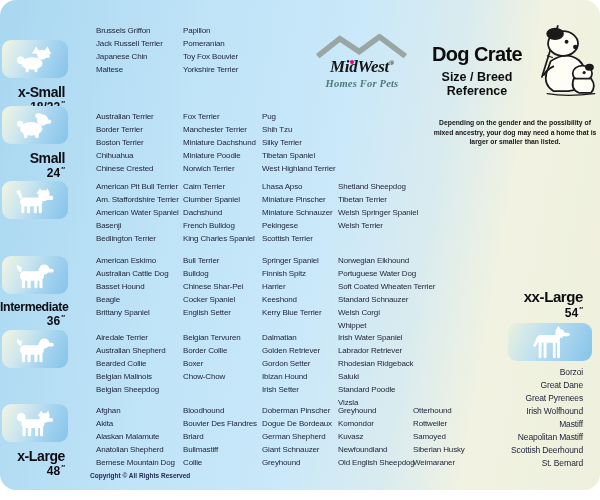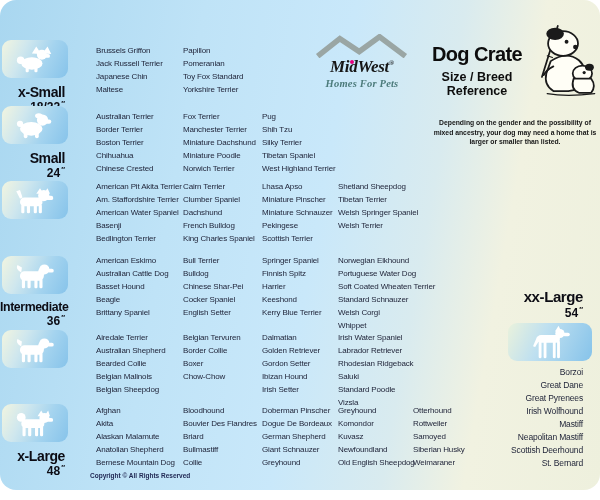--- a/index.html
+++ b/index.html
@@ -15,21 +15,21 @@
   .chip{margin-left:2px;width:66px;height:38px;border-radius:9px;display:flex;align-items:center;justify-content:center;
     background:linear-gradient(115deg,#f2f5e0 0%,#cfe7ee 32%,#a5d4ef 64%,var(--accent,#86c3ea) 100%);}
   .sil{width:40px;height:28px;fill:#ffffff;}
   .tab-label{text-align:right;padding-right:5px;margin-top:3px;line-height:1.08;color:#0c0c14;}
   .tab-name{font-weight:bold;font-size:14px;letter-spacing:-0.4px;display:block;margin-top:7px;}
   .tab-3 .tab-name{font-size:12.3px;}
   .tab-dim{font-weight:bold;font-size:12px;display:block;}
   .inch{font-size:8px;vertical-align:super;font-weight:bold;margin-left:1px;}
   
   .breed-col{position:absolute;font-size:8px;line-height:13px;color:var(--text,#1d2136);letter-spacing:-0.15px;}
-  .row-0{top:44px}.row-1{top:110px}.row-2{top:180px}.row-3{top:254px}.row-4{top:331px}.row-5{top:404px}
+  .row-0{top:24px}.row-1{top:110px}.row-2{top:180px}.row-3{top:254px}.row-4{top:331px}.row-5{top:404px}
   .col-0{left:96px;width:86px}.col-1{left:183px;width:78px}.col-2{left:262px;width:75px}
   .col-3{left:338px;width:76px}.col-4{left:413px;width:82px}
   .breed{white-space:nowrap;}
   
   .logo{position:absolute;left:310px;top:34px;width:104px;text-align:center;}
   .zigzag{display:block;margin:0 auto;}
   .brand-line{position:relative;display:inline-block;font-family:"Liberation Serif",serif;
     font-style:italic;font-weight:bold;font-size:17px;color:#161616;letter-spacing:-0.3px;line-height:1;}
   .brand-dot{position:absolute;left:20px;top:1.5px;width:4px;height:4px;border-radius:50%;
     background:var(--magenta,#e6007e);}
@@ -195,21 +195,21 @@
     <div id="breed-grid">
         <div class="breed-col row-0 col-0">
           <div class="breed">Brussels Griffon</div>
           <div class="breed">Jack Russell Terrier</div>
           <div class="breed">Japanese Chin</div>
           <div class="breed">Maltese</div>
         </div>
         <div class="breed-col row-0 col-1">
           <div class="breed">Papillon</div>
           <div class="breed">Pomeranian</div>
-          <div class="breed">Toy Fox Standard</div>
+          <div class="breed">Toy Fox Bouvier</div>
           <div class="breed">Yorkshire Terrier</div>
         </div>
         <div class="breed-col row-1 col-0">
           <div class="breed">Australian Terrier</div>
           <div class="breed">Border Terrier</div>
           <div class="breed">Boston Terrier</div>
           <div class="breed">Chihuahua</div>
           <div class="breed">Chinese Crested</div>
         </div>
         <div class="breed-col row-1 col-1">
@@ -220,21 +220,21 @@
           <div class="breed">Norwich Terrier</div>
         </div>
         <div class="breed-col row-1 col-2">
           <div class="breed">Pug</div>
           <div class="breed">Shih Tzu</div>
           <div class="breed">Silky Terrier</div>
           <div class="breed">Tibetan Spaniel</div>
           <div class="breed">West Highland Terrier</div>
         </div>
         <div class="breed-col row-2 col-0">
-          <div class="breed">American Pit Akita Terrier</div>
+          <div class="breed">American Pit Bull Terrier</div>
           <div class="breed">Am. Staffordshire Terrier</div>
           <div class="breed">American Water Spaniel</div>
           <div class="breed">Basenji</div>
           <div class="breed">Bedlington Terrier</div>
         </div>
         <div class="breed-col row-2 col-1">
           <div class="breed">Cairn Terrier</div>
           <div class="breed">Clumber Spaniel</div>
           <div class="breed">Dachshund</div>
           <div class="breed">French Bulldog</div>

